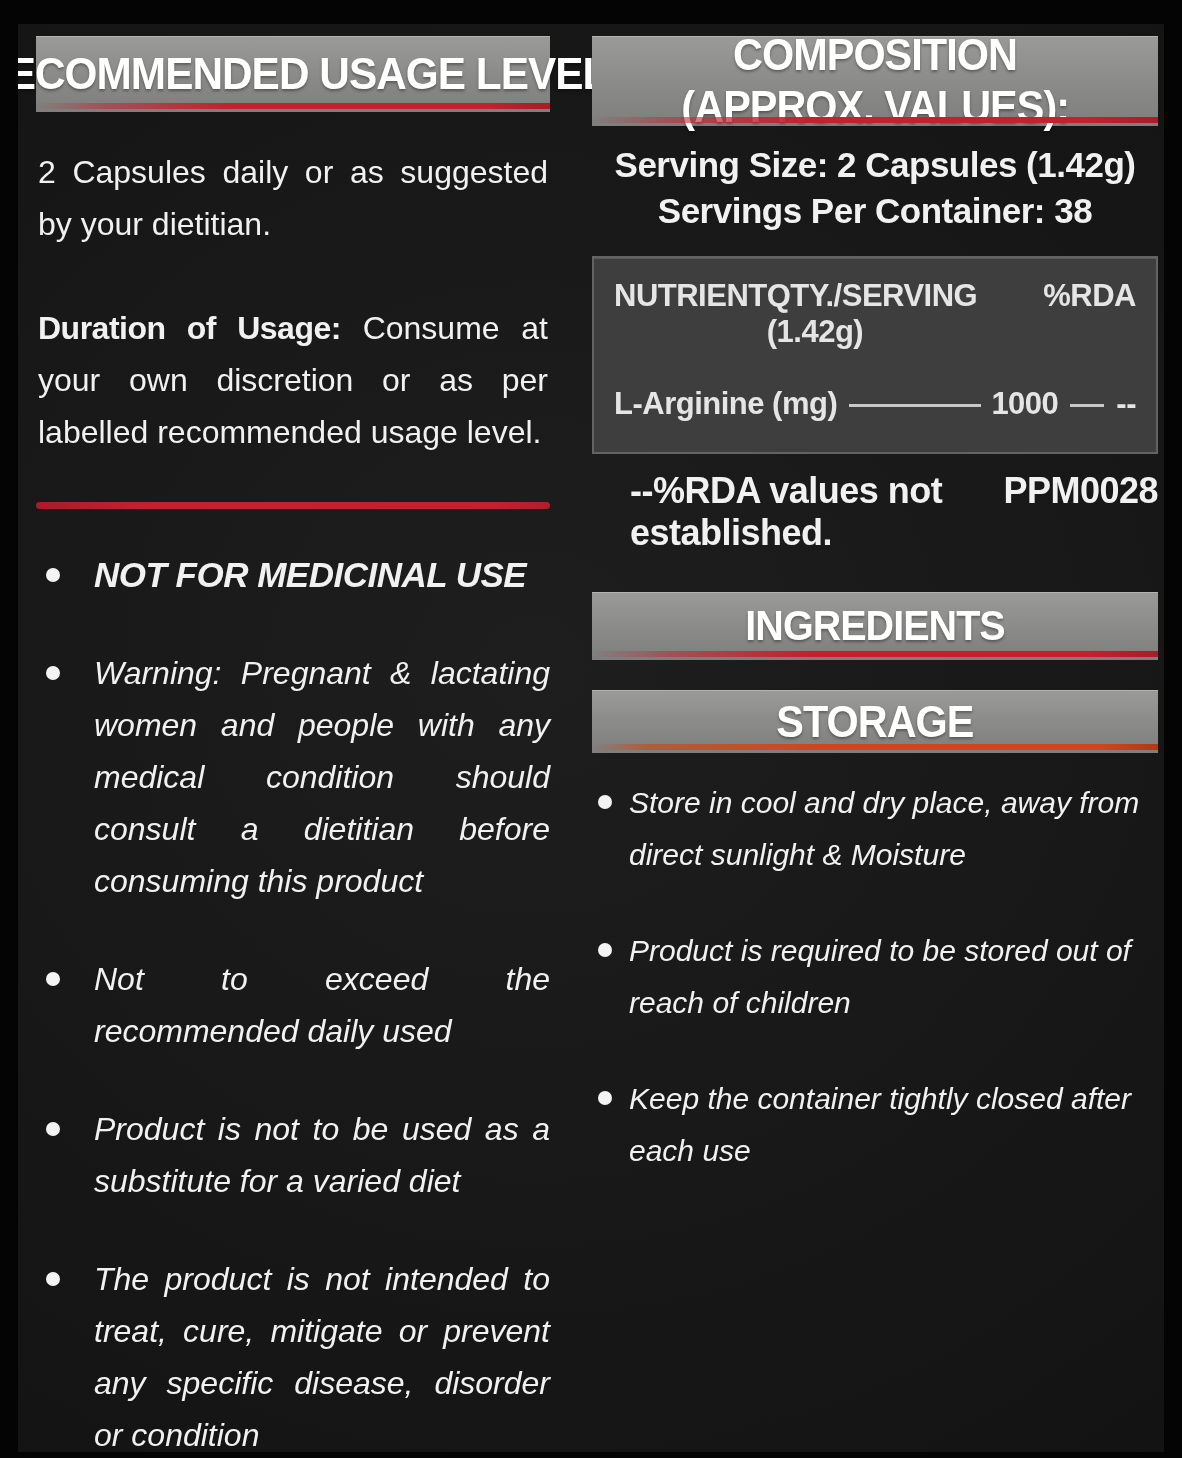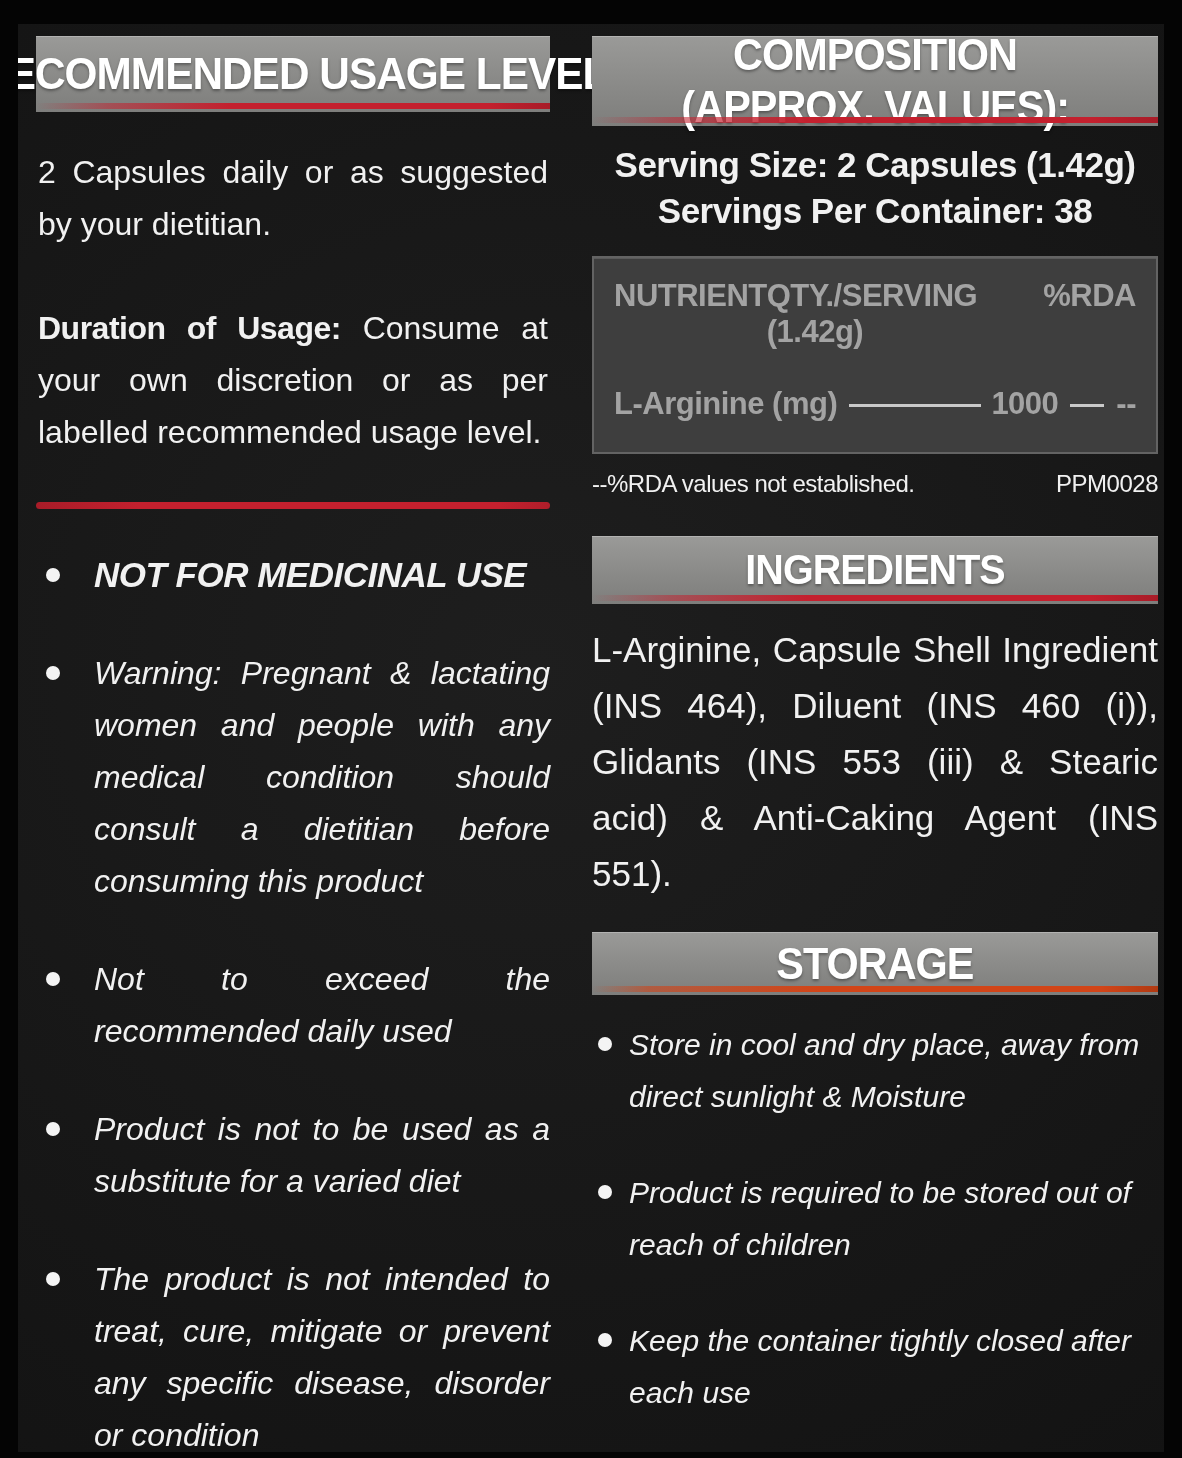--- a/index.html
+++ b/index.html
@@ -44,27 +44,27 @@
   .dot{flex:0 0 14px;width:14px;height:14px;border-radius:50%;background:#f4f4f4;
        margin:19px 0 0 10px;}
   .btext{flex:1;margin-left:34px;font-size:32px;line-height:52px;text-align:justify;font-style:italic;}
   li.bold .btext{font-weight:700;font-size:35px;letter-spacing:-.5px;text-align:left;}
 
   
   .serv{margin-top:16px;text-align:center;font-weight:700;font-size:35px;line-height:46px;
         letter-spacing:-.5px;}
   .panel{margin-top:22px;background:#3e3e3e;border:2px solid #636363;
          box-shadow:inset 0 1px 0 rgba(255,255,255,.15);padding:20px 20px 30px 20px;}
-  .trow{display:flex;align-items:baseline;font-weight:700;letter-spacing:-.5px;color:#a3a3a3;}
+  .trow{display:flex;align-items:baseline;font-weight:700;letter-spacing:-.5px;color:#e5e5e5;}
   .thead{justify-content:space-between;font-size:31px;}
   .tdata{margin-top:36px;font-size:31px;}
   .leader{flex:1;border-bottom:3px solid #c9c9c9;transform:translateY(-7px);margin:0 10px 0 12px;}
   .leader.short{flex:0 0 34px;margin:0 12px;}
   .foot{display:flex;justify-content:space-between;margin-top:16px;
-        font-weight:400;font-size:24px;letter-spacing:-.5px;}
+        font-weight:700;font-size:36px;letter-spacing:-.5px;margin-left:38px;}
   .p-ing{margin:18px 0 0 0;font-size:35px;line-height:56px;text-align:justify;}
   .gap-ing{margin-top:38px;}
   .gap-sto{margin-top:30px;}
   ul.slist{list-style:none;margin:24px 0 0 0;padding:0;}
   ul.slist li{display:flex;margin-bottom:44px;}
   ul.slist .dot{margin:18px 0 0 6px;}
   ul.slist .btext{margin-left:17px;font-size:30px;line-height:52px;text-align:left;}
 </style>
 </head>
 <body>
@@ -141,21 +141,20 @@
     <div class="foot">
       <span>--%RDA values not established.</span>
       <span>PPM0028</span>
     </div>
 
     <div class="hdr hdr-ing gap-ing">
       <span class="t">INGREDIENTS</span>
       <span class="redline"></span>
     </div>
 
-    <p class="p-ing">L-Arginine, Capsule Shell Ingredient (INS 464), Diluent (INS 460 (i)), Glidants (INS 553 (iii) &amp; Stearic acid) &amp; Anti-Caking Agent (INS 551).</p>
 
     <div class="hdr hdr-sto gap-sto">
       <span class="t">STORAGE</span>
       <span class="redline orange"></span>
     </div>
 
     <ul class="slist">
 
         <li>
           <span class="dot"></span>

